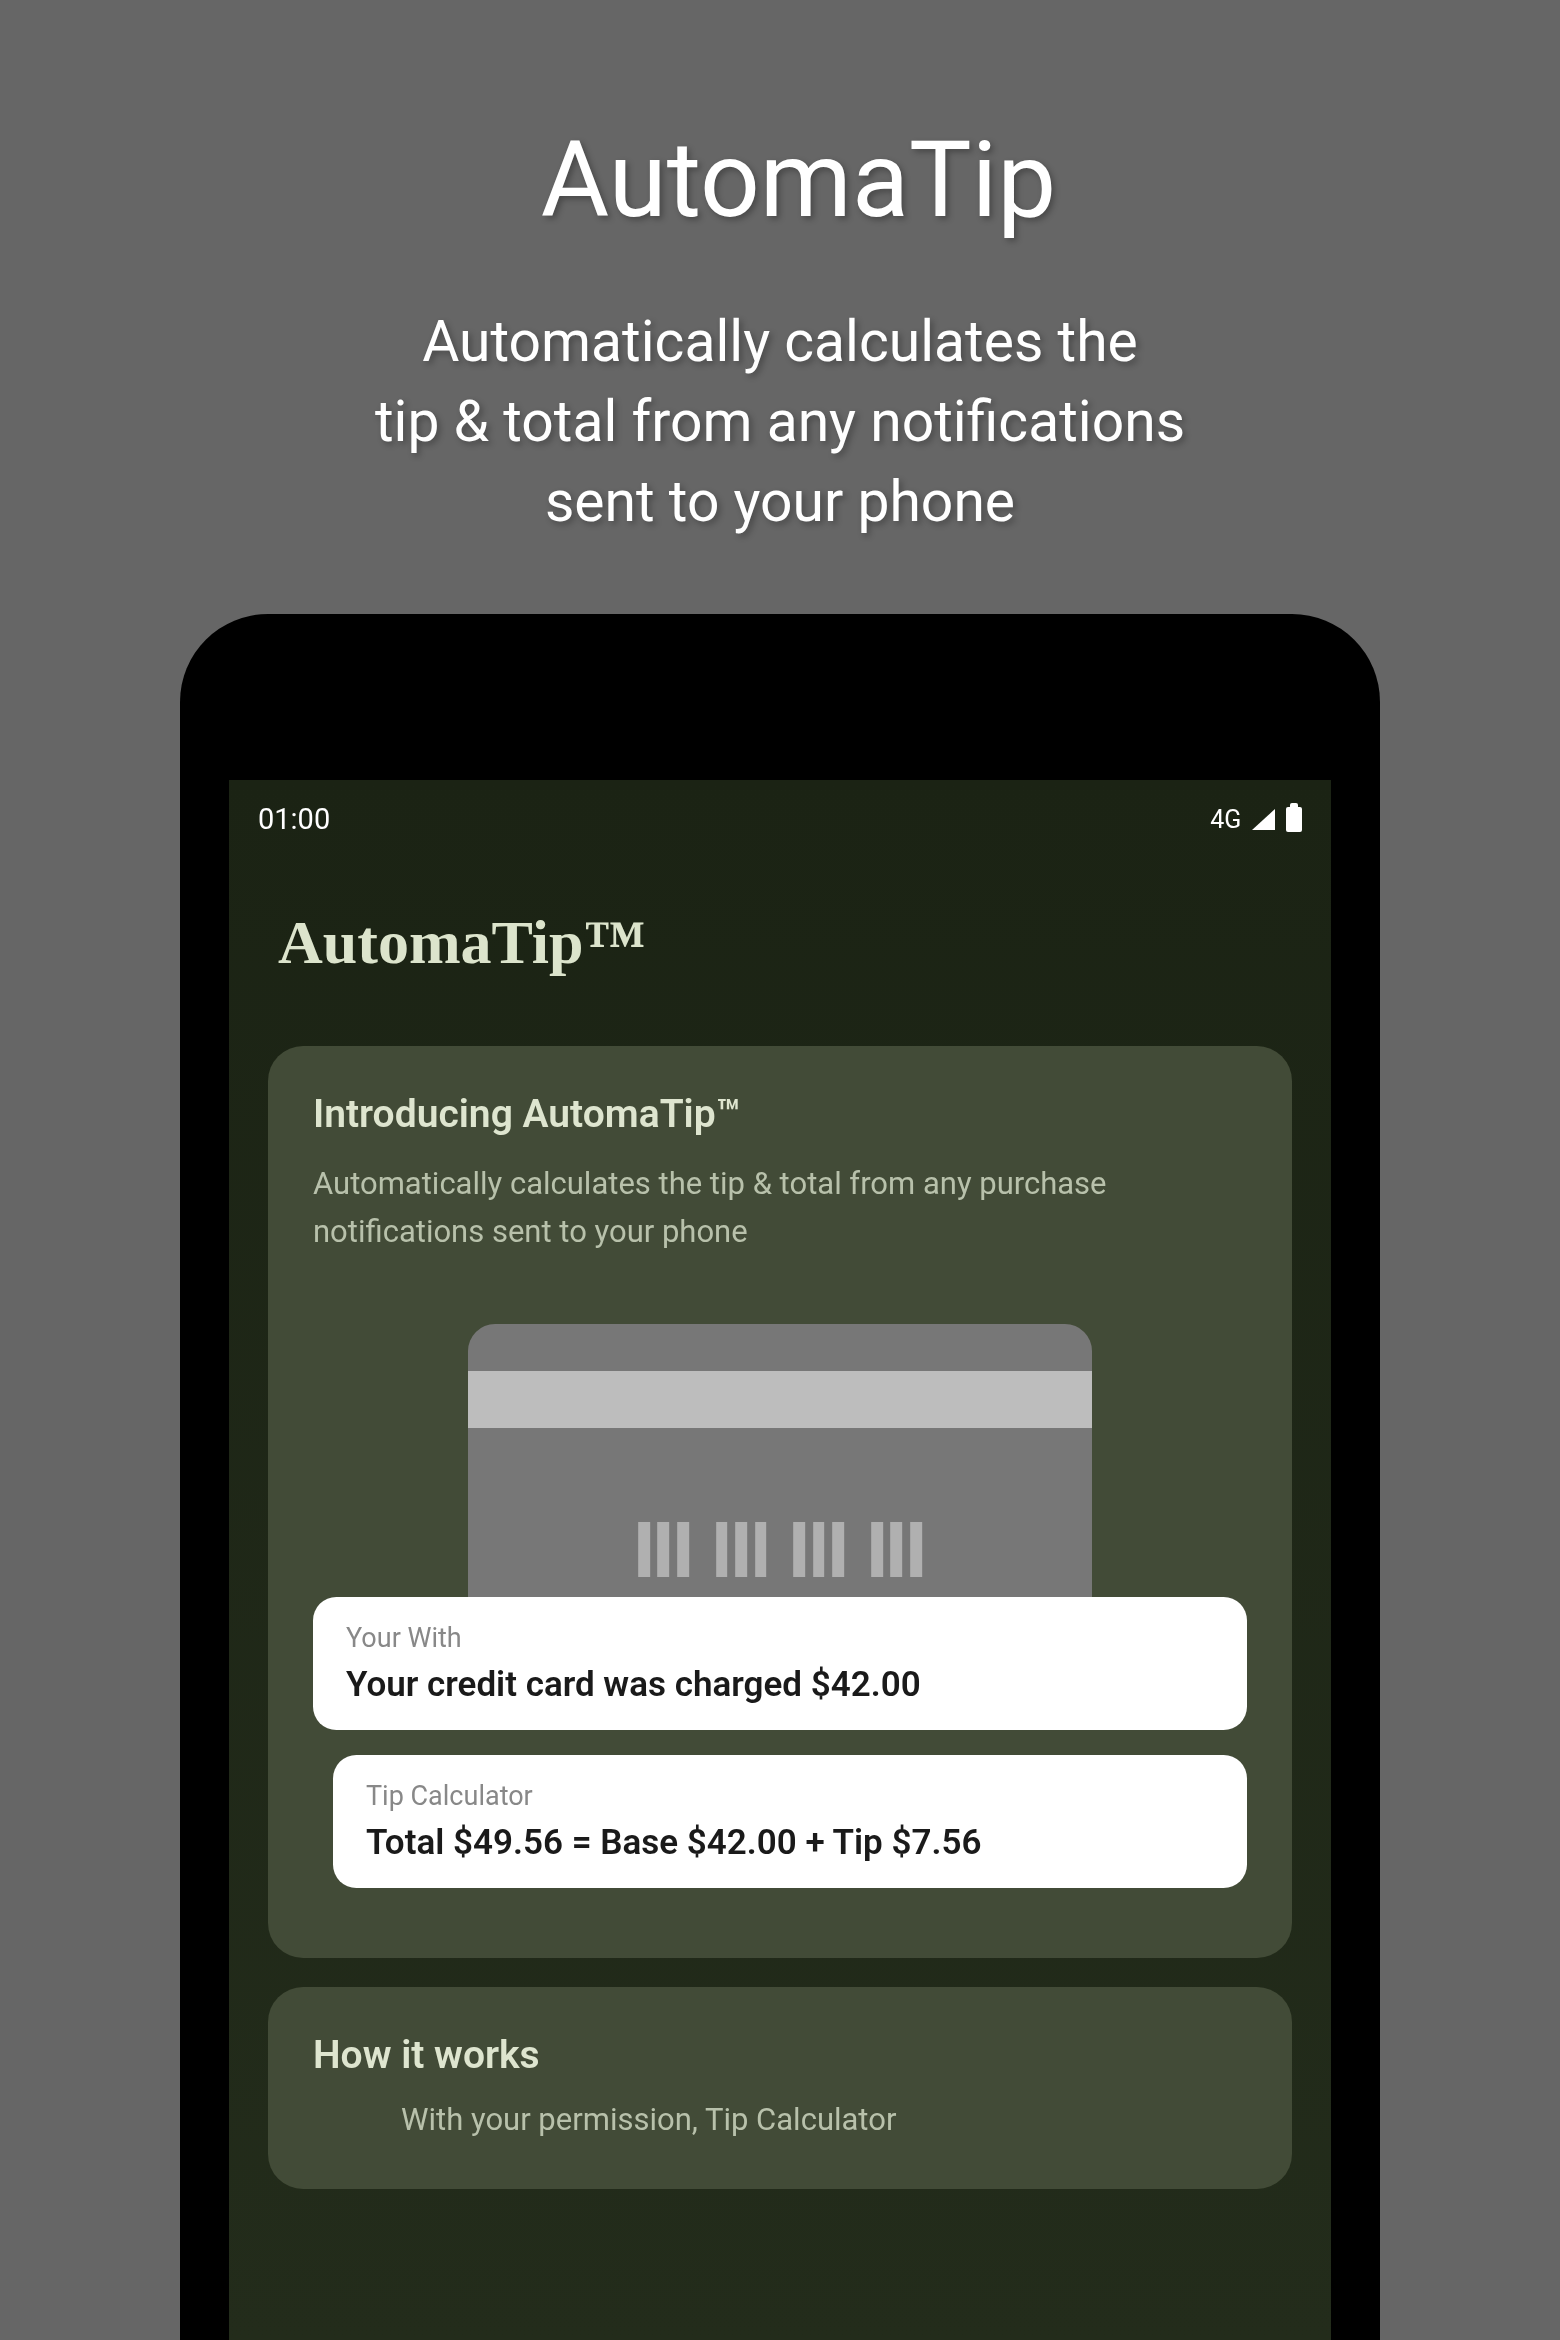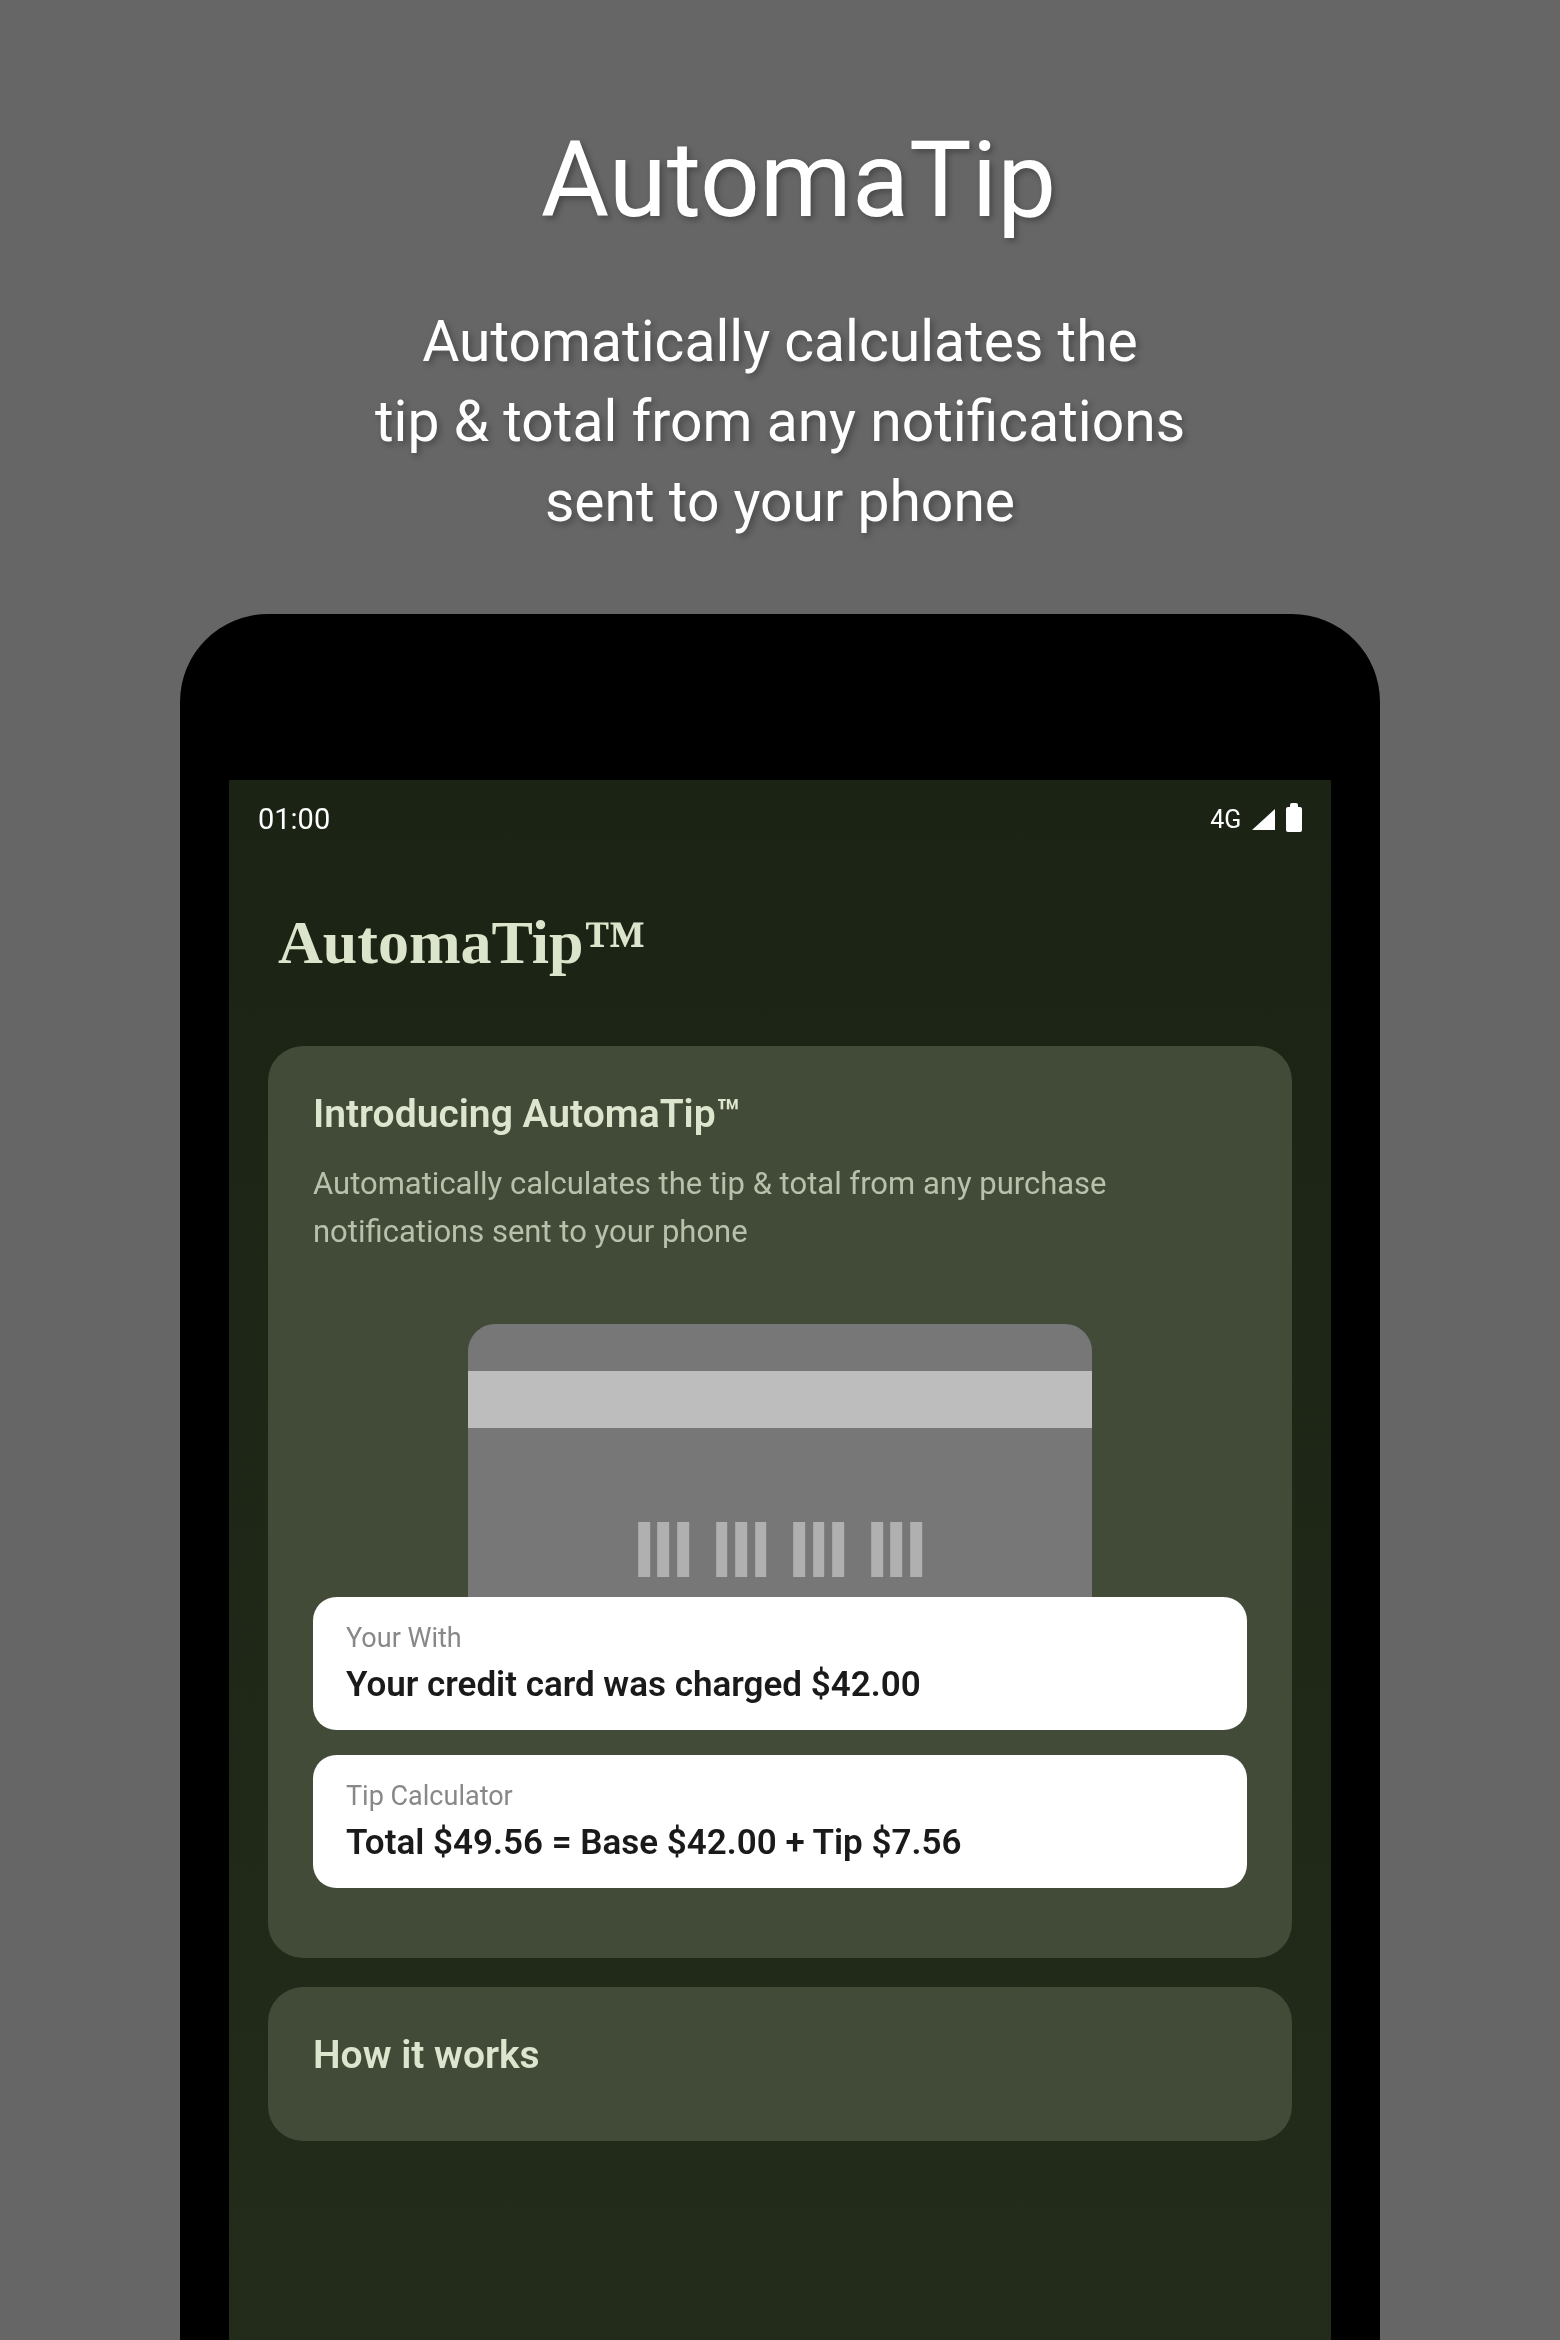--- a/index.html
+++ b/index.html
@@ -184,20 +184,21 @@
       border-radius: 23.4px;
       padding: 25px 33px;
       margin-top: -78px;
       margin-bottom: 25px;
       position: relative;
       z-index: 2;
     }
     
     .notification + .notification {
       margin-top: 0;
+      margin-left: 20px;
     }
     
     .notif-source {
       color: #888888;
       font-size: 27px;
       font-weight: 400;
       margin-bottom: 9.8px;
     }
     
     .notif-text {
@@ -272,17 +273,18 @@
       </div>
 
       <div class="notification">
         <div class="notif-source">Tip Calculator</div>
         <div class="notif-text">Total $49.56 = Base $42.00 + Tip $7.56</div>
       </div>
     </div>
 
     <div class="card card2">
       <div class="card-heading">How it works</div>
+      <div class="card-body">With your permission, Tip Calculator</div>
     </div>
 
   </div>
 </div>
 
 
 </body></html>

